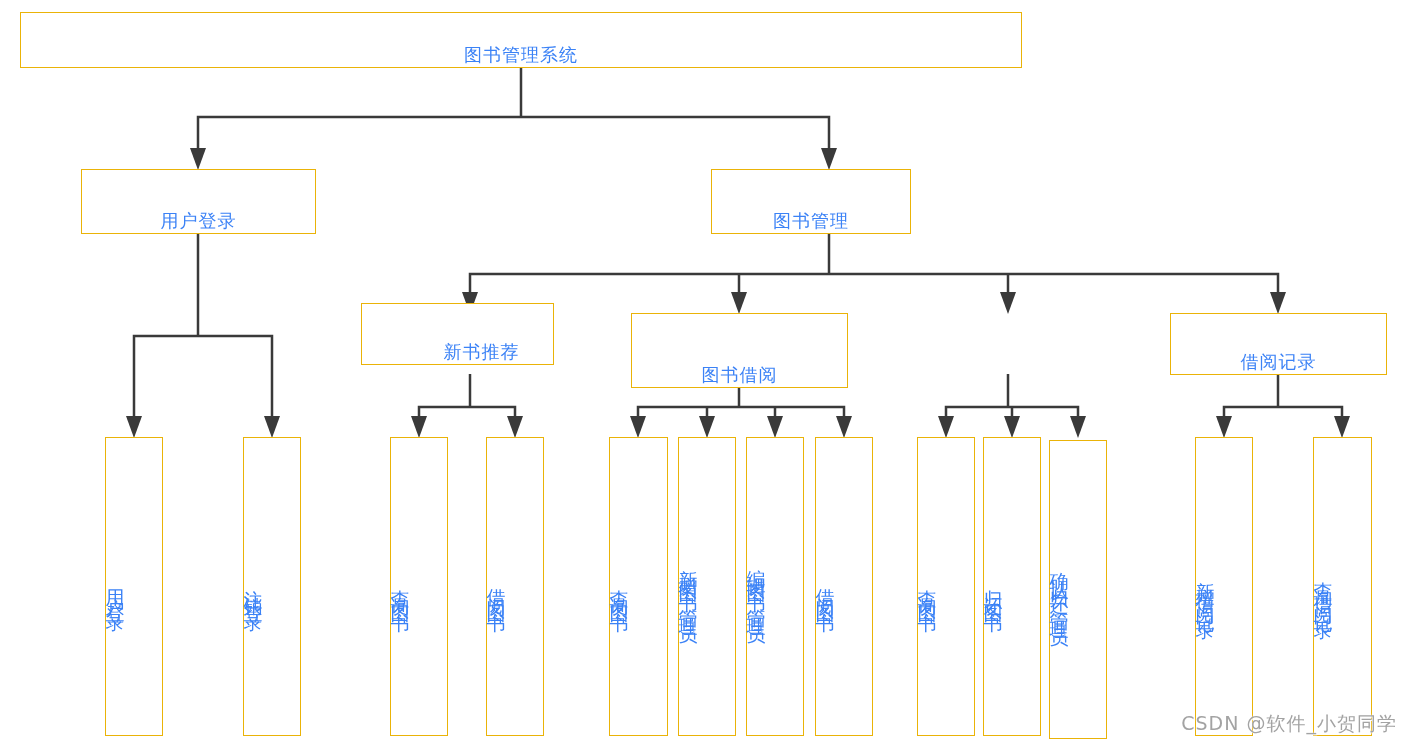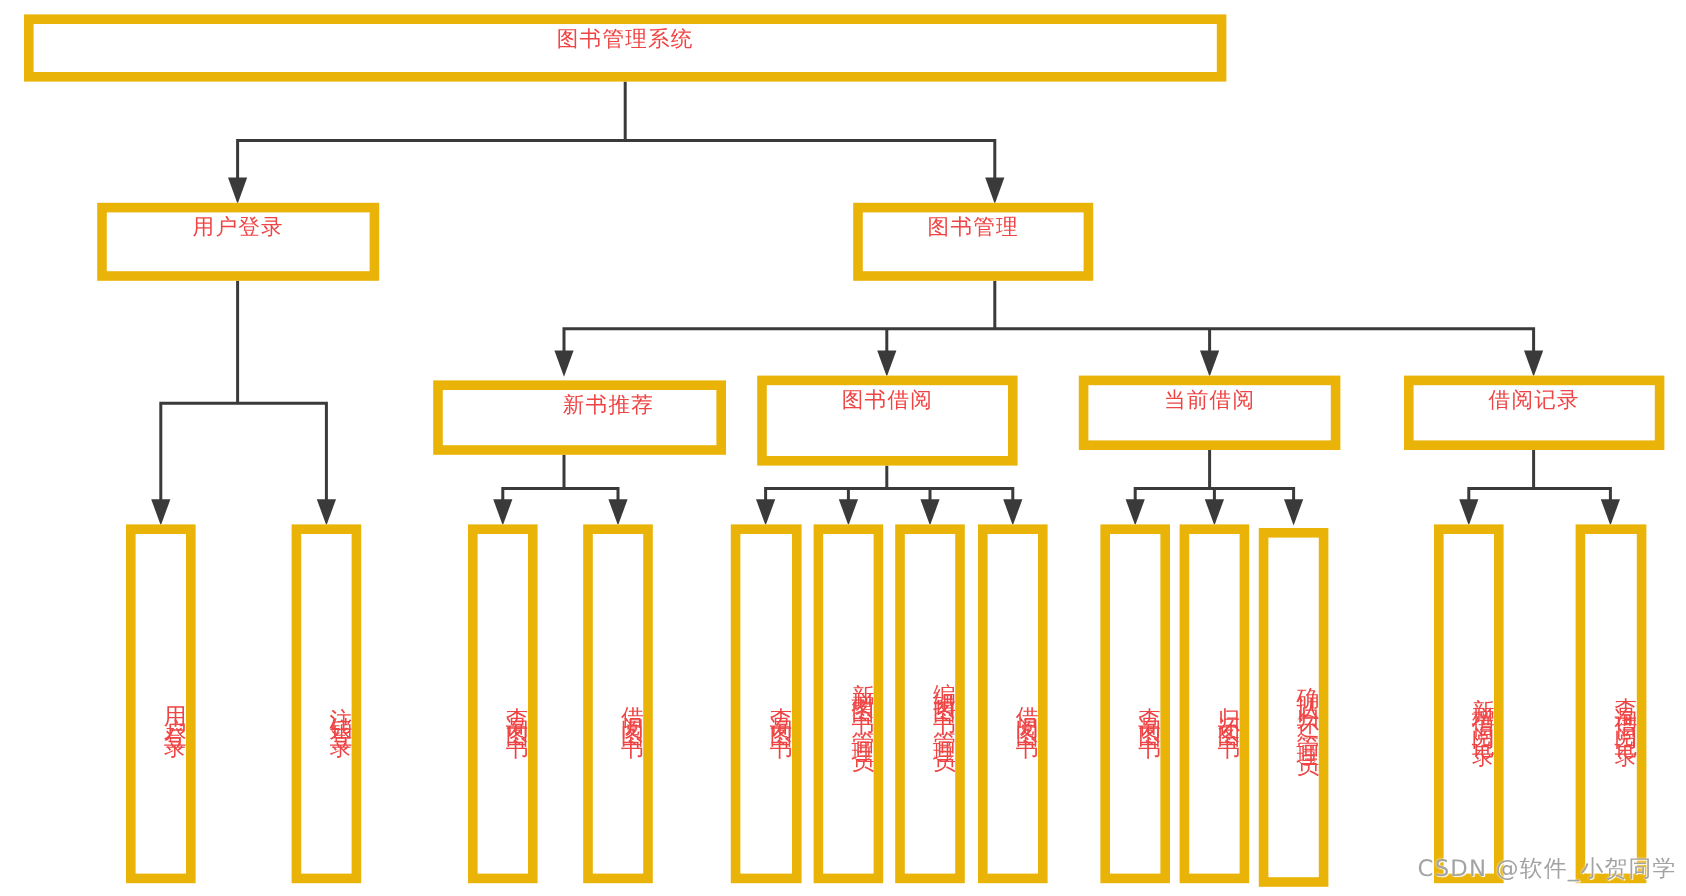--- a/index.html
+++ b/index.html
@@ -2,22 +2,22 @@
 <html><head>
 <meta charset="utf-8">
 <style>
   html,body { margin:0; padding:0; background:#ffffff; }
   .canvas {
     position:relative; width:1405px; height:747px; background:#ffffff;
     font-family:"DejaVu Sans", sans-serif; overflow:hidden;
   }
   .node {
     position:absolute; box-sizing:border-box;
-    border:8px solid #eab308; background:#ffffff; color:#ef4444;
-    display:flex; align-items:flex-start; justify-content:center;
+    border:1px solid #eab308; background:#ffffff; color:#3b82f6;
+    display:flex; align-items:flex-end; justify-content:center;
   }
   .h-node { font-size:18px; letter-spacing:1px; }
   .v-node {
     writing-mode:vertical-rl; text-orientation:mixed;
     font-size:19px; letter-spacing:8px; line-height:1;
     padding-top:6px;
   }
   .connectors { position:absolute; left:0; top:0; z-index:1; }
   .node { z-index:2; }
   .watermark {
@@ -95,28 +95,25 @@
     <span>图书管理</span>
   </div>
 
   <div class="node v-node" style="left:105px; top:437px; width:58px; height:299px;">
     <span>用户登录</span>
   </div>
   <div class="node v-node" style="left:243px; top:437px; width:58px; height:299px;">
     <span>注销登录</span>
   </div>
 
-  <div class="node h-node" style="left:361px; top:317px; width:244px; height:62px;padding-left:48px;">
+  <div class="node h-node" style="left:361px; top:303px; width:193px; height:62px;padding-left:48px;">
     <span>新书推荐</span>
   </div>
   <div class="node h-node" style="left:631px; top:313px; width:217px; height:75px;">
     <span>图书借阅</span>
-  </div>
-  <div class="node h-node" style="left:899px; top:313px; width:218px; height:62px;">
-    <span>当前借阅</span>
   </div>
   <div class="node h-node" style="left:1170px; top:313px; width:217px; height:62px;">
     <span>借阅记录</span>
   </div>
 
   <div class="node v-node" style="left:390px; top:437px; width:58px; height:299px;">
     <span>查询图书</span>
   </div>
   <div class="node v-node" style="left:486px; top:437px; width:58px; height:299px;">
     <span>借阅图书</span>

